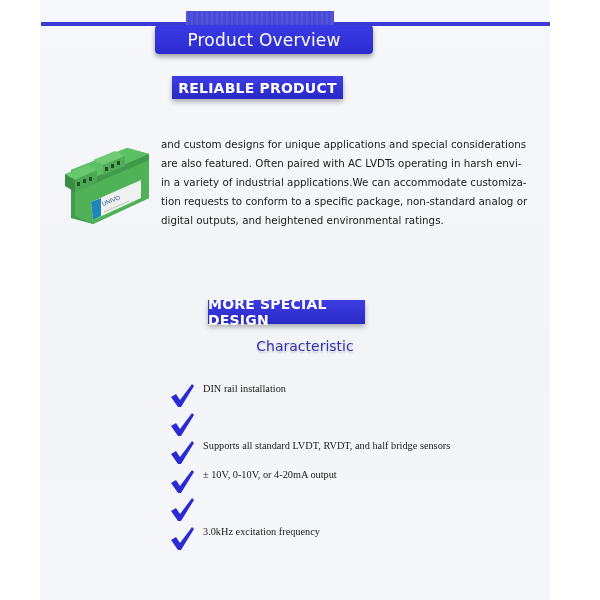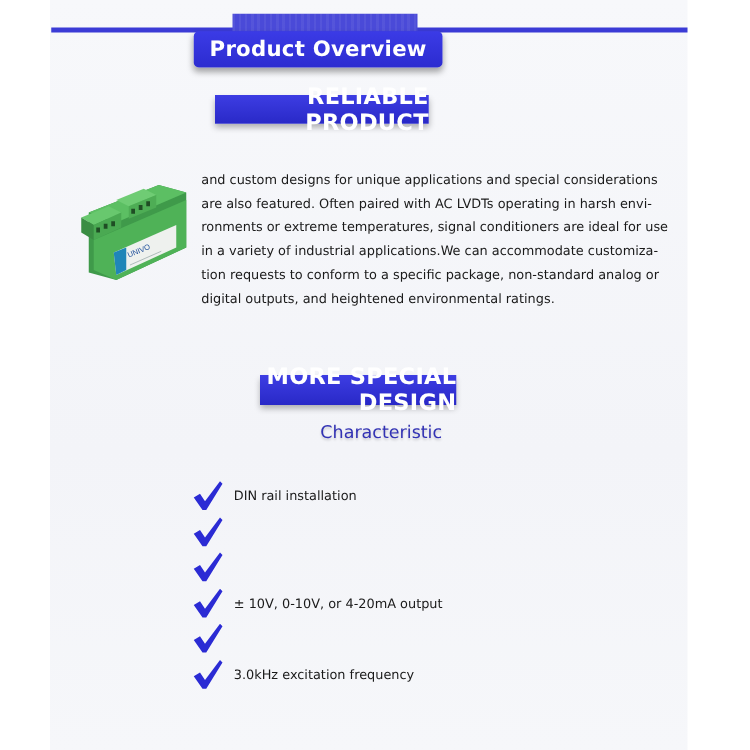--- a/index.html
+++ b/index.html
@@ -16,37 +16,36 @@
   .top-line {
     position: absolute; left: 41px; top: 22px; width: 509px; height: 4px;
     background: #3b3bd6;
   }
   .top-tab {
     position: absolute; left: 186px; top: 11px; width: 148px; height: 14px;
     background: #4a4ad8;
     background-image: repeating-linear-gradient(90deg, rgba(255,255,255,0.06) 0 2px, transparent 2px 5px);
   }
   .banner-main {
-    position: absolute; left: 155px; top: 25px; width: 199px; height: 29px;
+    position: absolute; left: 155px; top: 25px; width: 218px; height: 29px;
     background: linear-gradient(180deg, #3b3be6 0%, #2c2cd0 100%);
     border-radius: 4px;
     box-shadow: 0 3px 5px rgba(0,0,0,0.35);
-    color: #ffffff; font-weight: bold; font-size: 17px;
+    color: #ffffff; font-weight: normal; font-size: 17px;
     display: flex; align-items: center; justify-content: center;
     letter-spacing: 0.2px;
     text-align: center;
   }
   .banner-sub {
     position: absolute; height: 23px;
     background: linear-gradient(180deg, #3d3de3 0%, #2929c7 100%);
     box-shadow: 0 3px 5px rgba(0,0,0,0.3);
-    color: #ffffff; font-weight: bold; font-size: 18px;
+    color: #ffffff; font-weight: bold; font-size: 14px;
     display: flex; align-items: center; justify-content: center;
     letter-spacing: 0.2px;
-    text-align: right;
   }
   .banner-reliable { left: 172px; top: 76px; width: 171px; }
   .banner-special { left: 208px; top: 300px; width: 157px; height: 24px; }
 
   .product-image {
     position: absolute; left: 57px; top: 140px; width: 98px; height: 92px;
   }
   .paragraph {
     position: absolute; left: 161px; top: 135px; width: 375px;
     font-size: 10.3px; line-height: 19px; color: #1a1a1a;
@@ -54,22 +53,22 @@
   }
   .paragraph .line { display: block; white-space: nowrap; }
 
   .char-title {
     position: absolute; left: 200px; top: 338px; width: 210px;
     text-align: center; font-weight: normal; font-size: 14px;
     color: #3232b4; text-shadow: 0 2px 2px rgba(0,0,0,0.18);
   }
   .checklist { position: absolute; left: 153px; top: 383px; }
   .check-item {
-    position: absolute; left: 0; height: 28px; width: 380px;
-    display: flex; align-items: center;
+    position: absolute; left: 16px; height: 28px; width: 380px;
+    display: flex;  font-family: Liberation Serif, serif;
   }
   .check-icon { width: 26px; height: 26px; margin-right: 8px; flex: 0 0 auto; }
   .check-text { font-size: 10.3px; color: #1a1a1a; white-space: nowrap; }
 </style>
 </head>
 <body>
 
 <div class="panel"></div>
 
 <div class="top-line"></div>
@@ -110,21 +109,20 @@
     <polygon points="34,62 84,40 84,58 36,80" fill="#eef1ee"></polygon>
     <polygon points="34,62 44,58 44,76 36,80" fill="#1f86b8"></polygon>
     <text x="46" y="66" font-size="6" fill="#1e4f9a" font-family="Liberation Sans, sans-serif" transform="rotate(-22 46 66)">UNIVO</text>
     <line x1="47" y1="72" x2="72" y2="61" stroke="#9aa" stroke-width="0.6"></line>
   </svg>
 </div>
 
 <div class="paragraph">
   <span class="line">and custom designs for unique applications and special considerations</span>
   <span class="line">are also featured.  Often paired with AC LVDTs operating in harsh envi-</span>
-  <span class="line">ronments or extreme temperatures, signal conditioners are ideal for use</span>
   <span class="line">in a variety of industrial applications.We can accommodate customiza-</span>
   <span class="line">tion requests to conform to a specific package, non-standard analog or</span>
   <span class="line">digital outputs, and heightened environmental ratings.</span>
 </div>
 
 <div class="banner-sub banner-special">MORE SPECIAL DESIGN</div>
 <div class="char-title">Characteristic</div>
 
 <div class="checklist">
   <div class="check-item" style="top:0px">
@@ -135,20 +133,21 @@
   </div>
   <div class="check-item" style="top:29px">
     <svg class="check-icon" viewBox="0 0 26 26">
         <path d="M2,14 L7,11 L11,17 L23,1 L25,3 L12,24 L9,24 Z" fill="#2b2bd4"></path>
       </svg>
   </div>
   <div class="check-item" style="top:57px">
     <svg class="check-icon" viewBox="0 0 26 26">
         <path d="M2,14 L7,11 L11,17 L23,1 L25,3 L12,24 L9,24 Z" fill="#2b2bd4"></path>
       </svg>
+    <span class="check-text">Supports all standard LVDT, RVDT, and half bridge sensors</span>
   </div>
   <div class="check-item" style="top:86px">
     <svg class="check-icon" viewBox="0 0 26 26">
         <path d="M2,14 L7,11 L11,17 L23,1 L25,3 L12,24 L9,24 Z" fill="#2b2bd4"></path>
       </svg>
     <span class="check-text">± 10V, 0-10V, or 4-20mA output</span>
   </div>
   <div class="check-item" style="top:114px">
     <svg class="check-icon" viewBox="0 0 26 26">
         <path d="M2,14 L7,11 L11,17 L23,1 L25,3 L12,24 L9,24 Z" fill="#2b2bd4"></path>

